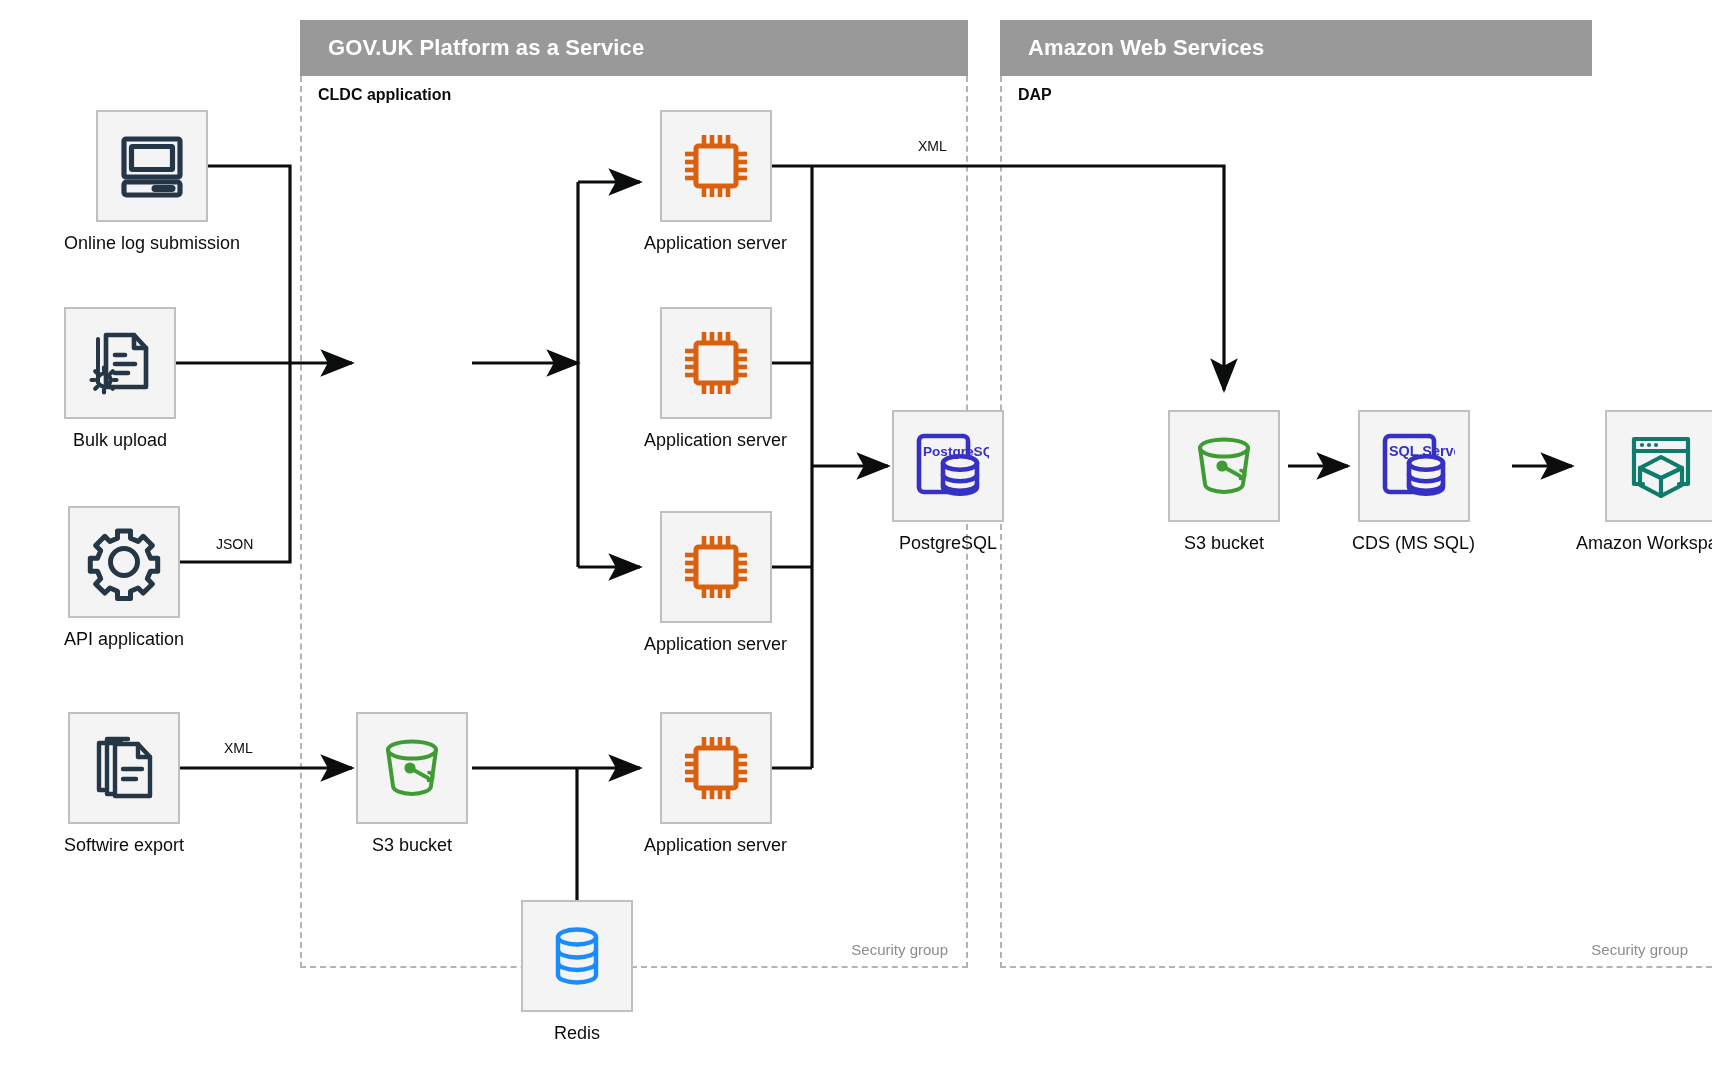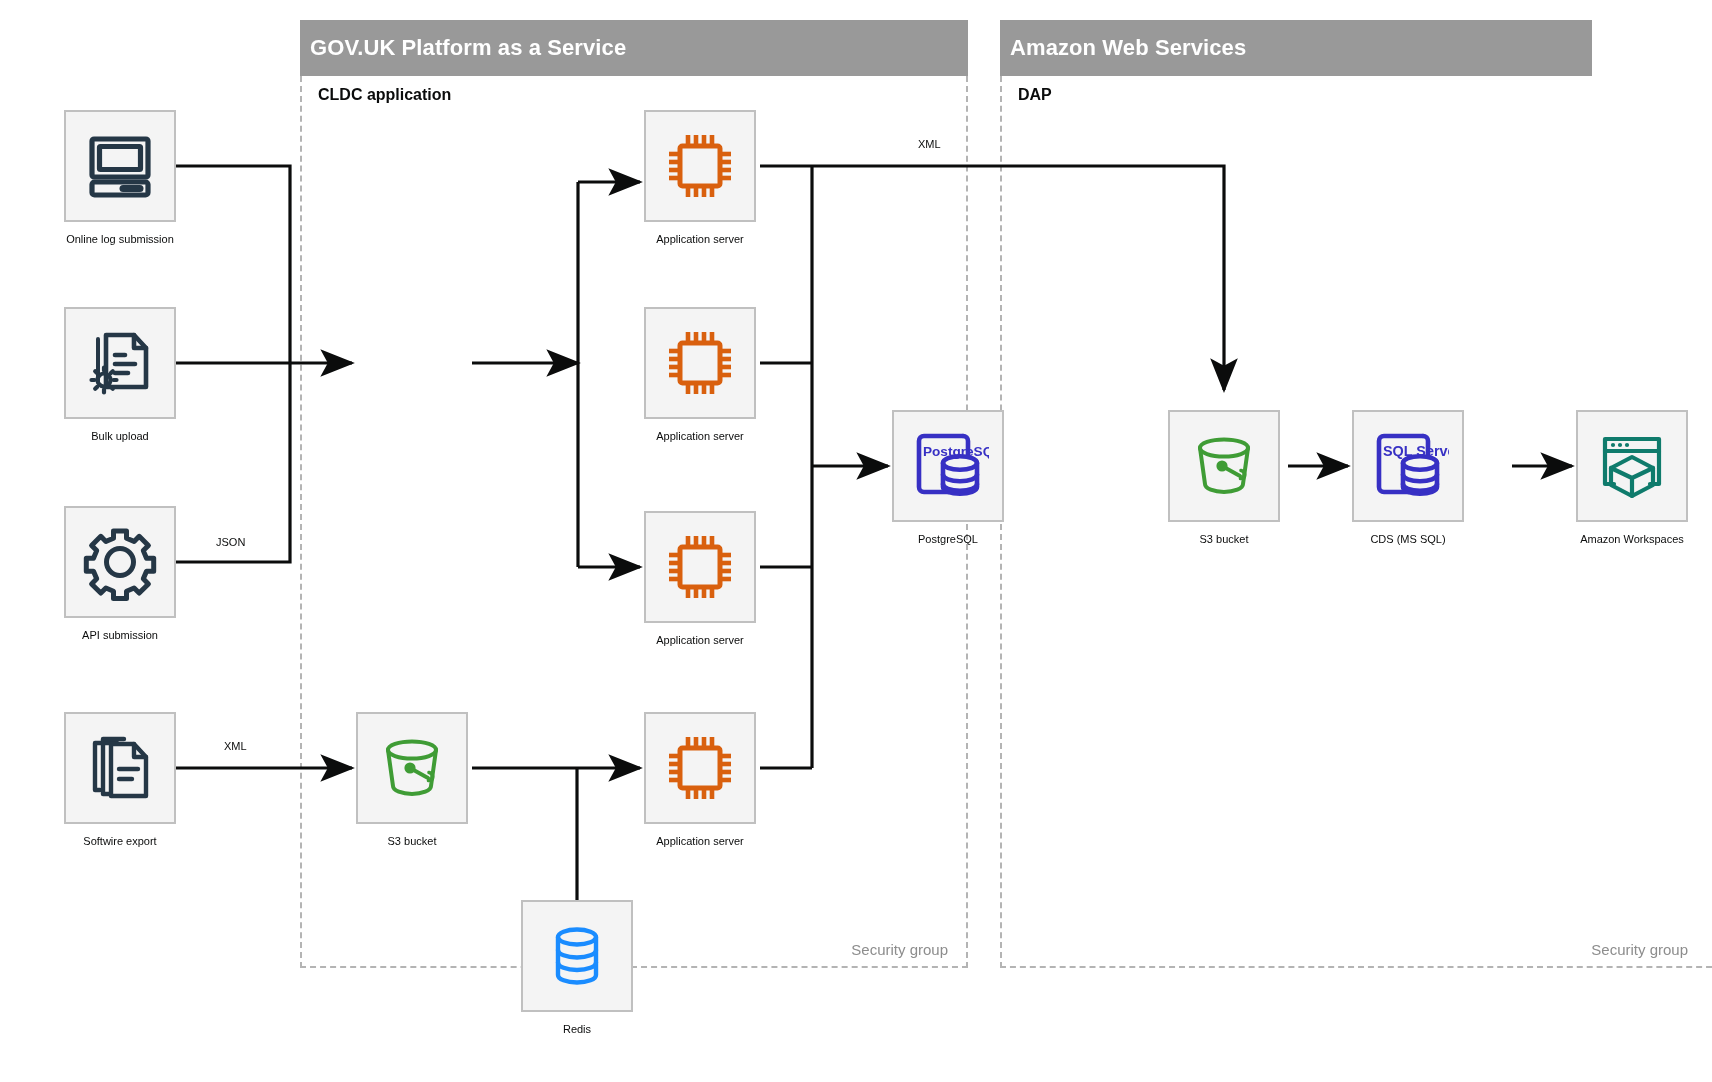--- a/index.html
+++ b/index.html
@@ -18,21 +18,21 @@
 
   
   .zone-header {
     position: absolute;
     background: #999999;
     color: #ffffff;
     font-size: 22px;
     font-weight: bold;
     display: flex;
     align-items: center;
-    padding-left: 10px;
+    padding-left: 28px;
     letter-spacing: 0.1px;
   }
   .zone-body {
     position: absolute;
     border: 2px dashed #b4b4b4;
     border-top: none;
     background: transparent;
   }
   .zone-sublabel {
     position: absolute;
@@ -60,30 +60,30 @@
     height: 112px;
     background: #f4f4f4;
     border: 2px solid #c0c0c0;
     display: flex;
     align-items: center;
     justify-content: center;
   }
   .node-tile svg { display: block; }
   .node-caption {
     margin-top: 11px;
-    font-size: 11px;
+    font-size: 18px;
     color: #0b0c0c;
     white-space: nowrap;
     text-align: center;
   }
 
   
   .edge-label {
     position: absolute;
-    font-size: 11px;
+    font-size: 14px;
     color: #0b0c0c;
     white-space: nowrap;
   }
 
   
   #wires {
     position: absolute;
     left: 0; top: 0;
     width: 1712px; height: 1082px;
     pointer-events: none;
@@ -182,21 +182,21 @@
 
   <div class="node" style="left:64px; top:506px;">
     <div class="node-tile">
       <svg width="78" height="78" viewBox="0 0 78 78" fill="none" stroke="#253746" stroke-width="5" stroke-linecap="round" stroke-linejoin="round">
         <circle cx="39" cy="39" r="13.5"></circle>
         <path d="M32.5 8 h13 v7.2 l7.6 3.2 l5.1 -5.1 l9.2 9.2 l-5.1 5.1 l3.2 7.6 h7.2 v13 h-7.2 l-3.2 7.6
                  l5.1 5.1 l-9.2 9.2 l-5.1 -5.1 l-7.6 3.2 v7.2 h-13 v-7.2 l-7.6 -3.2 l-5.1 5.1 l-9.2 -9.2
                  l5.1 -5.1 l-3.2 -7.6 h-7.2 v-13 h7.2 l3.2 -7.6 l-5.1 -5.1 l9.2 -9.2 l5.1 5.1 l7.6 -3.2 z"></path>
       </svg>
     </div>
-    <div class="node-caption">API submission</div>
+    <div class="node-caption">API application</div>
   </div>
 
   <div class="node" style="left:64px; top:712px;align-items:center;">
     <div class="node-tile">
       <svg width="76" height="76" viewBox="0 0 76 76" fill="none" stroke="#253746" stroke-width="4.4" stroke-linecap="round" stroke-linejoin="round">
         <path d="M13 13 L35 13 M13 13 L13 60 M13 60 L18 60"></path>
         <path d="M21 9 L42 9 M21 9 L21 64 M21 64 L27 64"></path>
         <path d="M29 14 L52 14 L64 27 L64 66 L29 66 Z"></path>
         <path d="M52 14 L52 27 L64 27"></path>
         <line x1="37" y1="39" x2="56" y2="39"></line>

